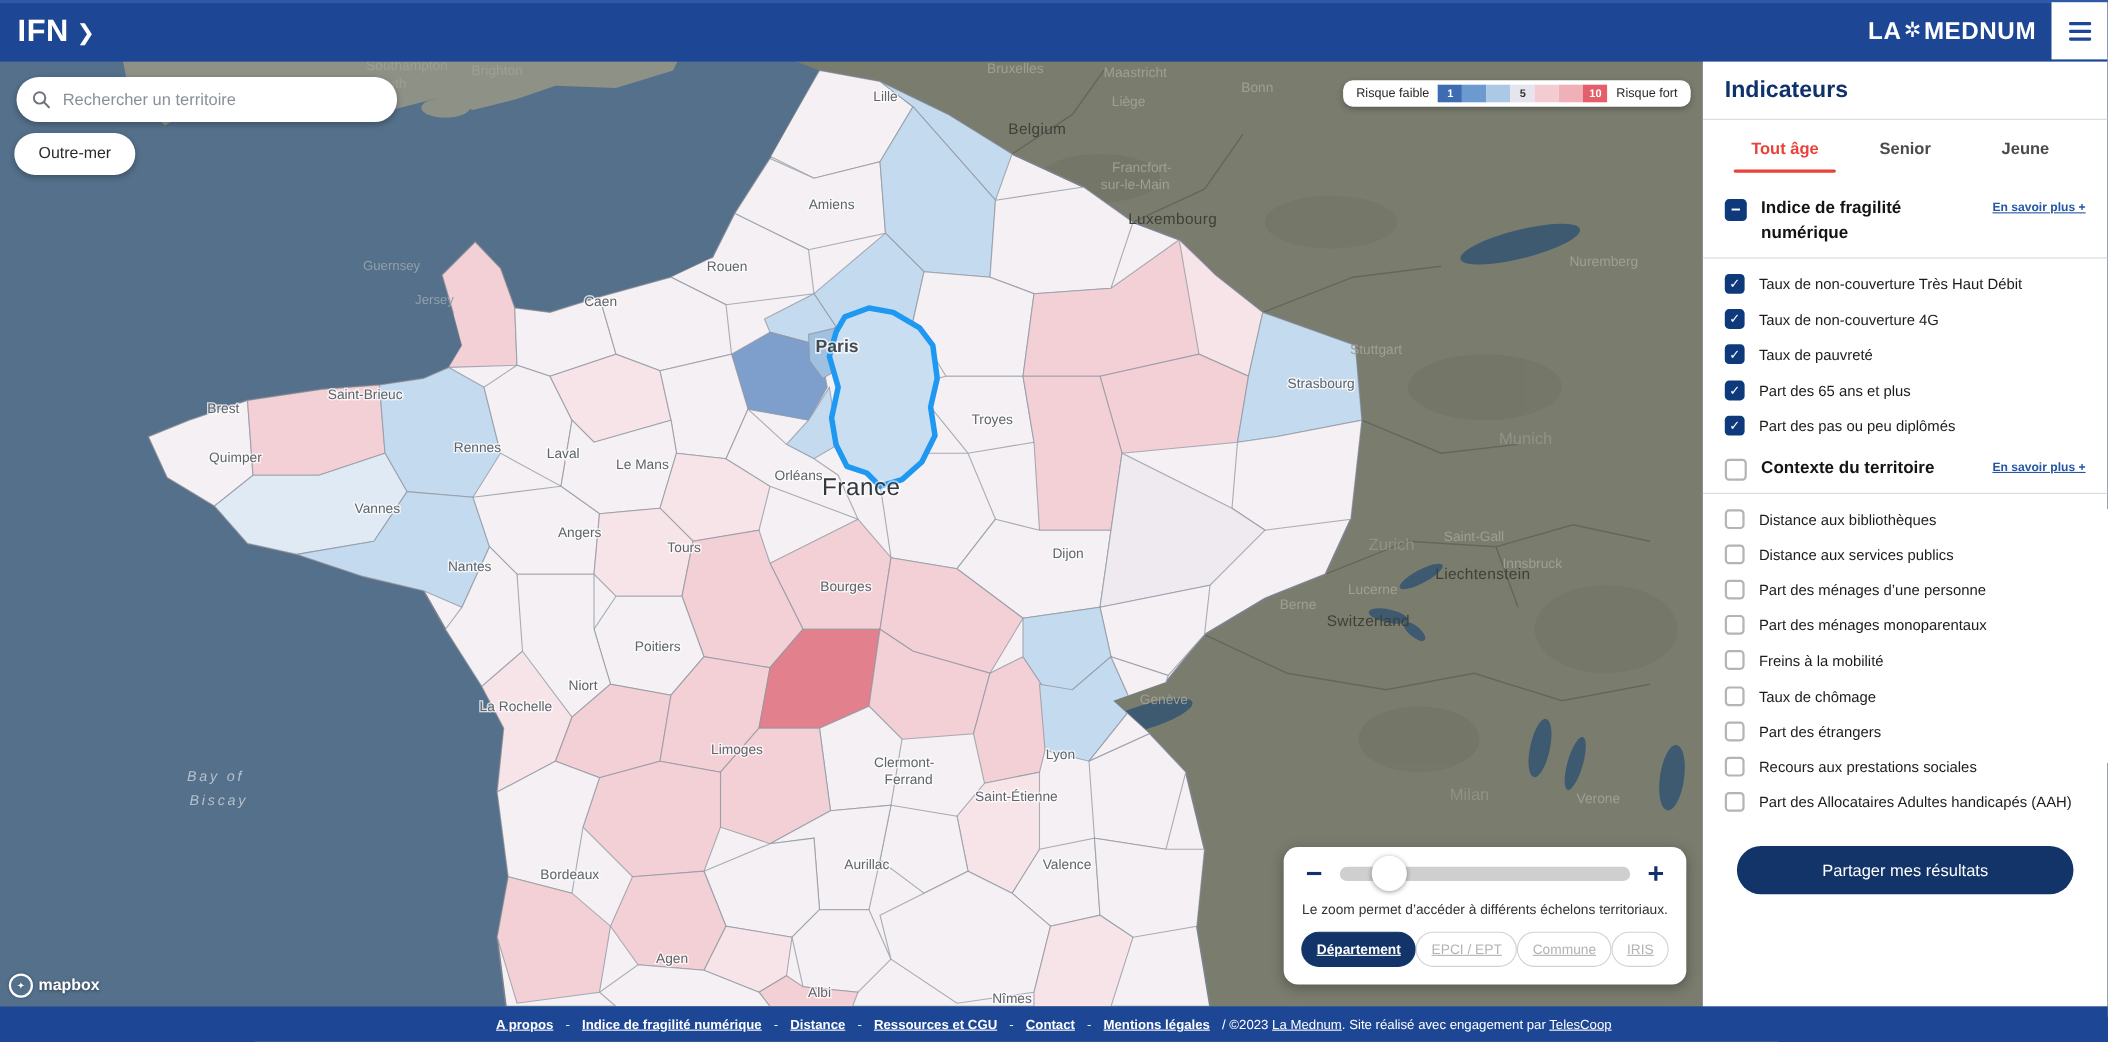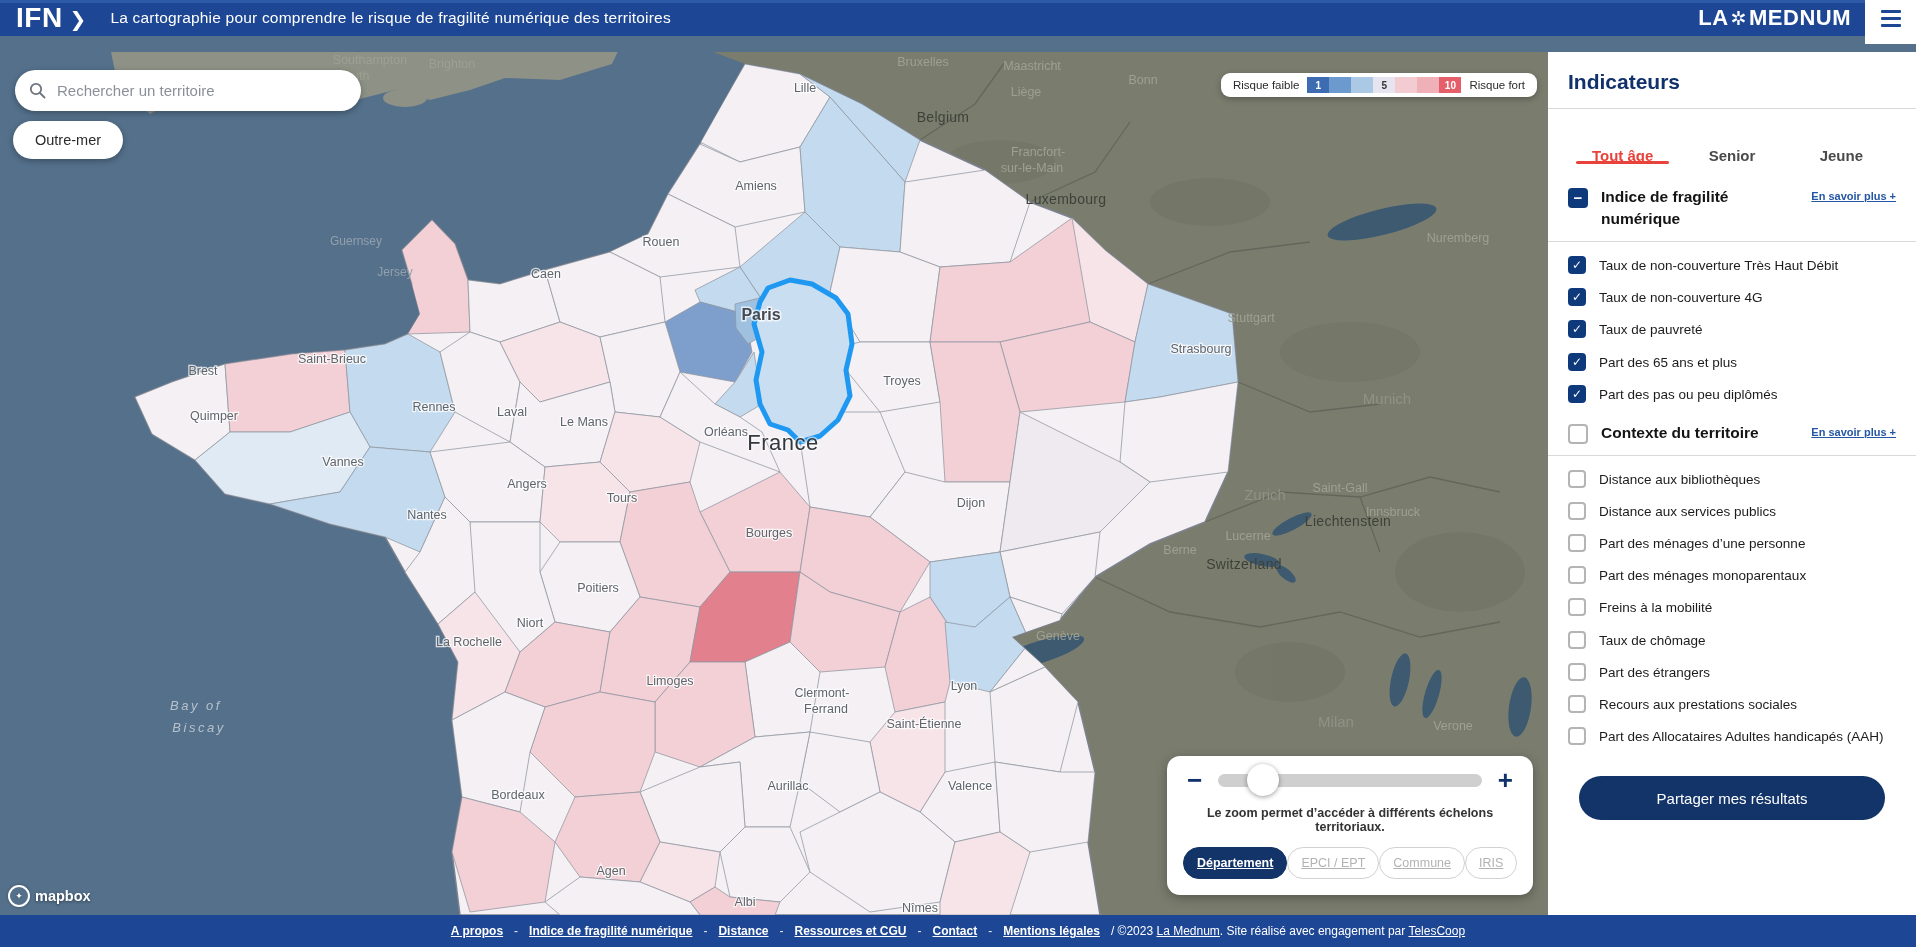--- a/index.html
+++ b/index.html
@@ -1,20 +1,20 @@
 <!DOCTYPE html>
 <html><head>
 <meta charset="utf-8">
 <style>
   html,body{margin:0;padding:0;width:1916px;height:947px;overflow:hidden;
     font-family:"Liberation Sans","DejaVu Sans",sans-serif;background:#54708b;}
   .app{position:relative;width:1916px;height:947px;}
 
   
-  .header{position:absolute;top:0;left:0;width:1916px;height:36px;background:#1d4795;
+  .header{position:absolute;top:0;left:0;width:1916px;height:56px;background:#1d4795;
     display:flex;align-items:center;box-shadow:inset 0 3px 0 #2e59a6;z-index:40;}
   .logo-ifn{display:flex;align-items:center;margin-left:16px;color:#fff;}
   .logo-ifn .ifn{font-size:28px;font-weight:bold;letter-spacing:.5px;}
   .logo-ifn .chev{font-size:20px;font-weight:bold;margin-left:7px;margin-top:2px;}
   .tagline{color:#fff;font-size:15.5px;margin-left:24px;letter-spacing:.2px;}
   .brand{margin-left:auto;display:flex;align-items:center;color:#fff;font-weight:bold;
     font-size:22px;letter-spacing:.5px;margin-right:14px;}
   .brand .star{font-size:19px;margin:0 2px;}
   .burger-box{width:51px;height:52px;background:#fff;display:flex;align-items:center;
     justify-content:center;flex-direction:column;gap:4px;cursor:pointer;}
@@ -56,41 +56,41 @@
     font-size:10px;font-weight:bold;}
   .zoom-card{position:absolute;right:15px;bottom:20px;width:366px;background:#fff;
     border-radius:13px;box-shadow:0 3px 12px rgba(0,0,0,.3);z-index:20;padding:14px 16px 16px;
     box-sizing:border-box;}
   .zoom-row{display:flex;align-items:center;gap:12px;}
   .zbtn{background:none;border:none;color:#10316b;font-size:26px;font-weight:bold;cursor:pointer;
     line-height:20px;padding:0 4px;font-family:"Liberation Sans",sans-serif;}
   .ztrack{flex:1;height:13px;background:#cfcfcf;border-radius:7px;position:relative;cursor:pointer;}
   .zthumb{position:absolute;top:50%;left:17%;transform:translate(-50%,-50%);width:32px;height:32px;
     background:#fff;border-radius:50%;box-shadow:0 1px 5px rgba(0,0,0,.4);cursor:grab;}
-  .zcaption{text-align:center;font-size:12.5px;color:#333;margin:16px 0 13px;font-weight:bold;}
+  .zcaption{text-align:center;font-size:12.5px;color:#333;margin:16px 0 13px;}
   .zlevels{display:flex;justify-content:space-between;align-items:center;}
   .lvl{border-radius:17px;font-size:12.5px;padding:8px 13px;background:#fff;border:1px solid #d2d2d2;
     color:#b3b3b3;cursor:pointer;font-family:"Liberation Sans",sans-serif;white-space:nowrap;text-decoration:underline;}
   .lvl.active{background:#123468;color:#fff;border:1px solid #123468;font-weight:bold;}
   .mapbox-attr{position:absolute;left:8px;bottom:8px;display:flex;align-items:center;gap:5px;
     z-index:20;}
   .mapbox-attr .mb-circle{width:18px;height:18px;border:2px solid #fff;border-radius:50%;
     display:flex;align-items:center;justify-content:center;color:#fff;font-size:9px;
     text-shadow:0 0 2px rgba(0,0,0,.4);box-shadow:0 0 3px rgba(0,0,0,.3);}
   .mapbox-attr .mb-word{color:#fff;font-size:14.5px;font-weight:bold;
     text-shadow:0 1px 3px rgba(0,0,0,.45);}
 
   
   .sidebar{position:absolute;top:52px;right:0;width:368px;height:863px;background:#fff;
     box-sizing:border-box;padding:14px 20px 0;z-index:30;}
   .sb-title{color:#10316b;font-size:21px;font-weight:bold;margin:4px 0 14px;}
   .sb-div{height:1px;background:#d9d9d9;margin:0 -20px;}
   .tabs{display:flex;margin-top:18px;}
   .tab{flex:1;text-align:center;font-size:15px;font-weight:bold;color:#4a4a4a;cursor:pointer;
-    position:relative;margin-top:20px;}
+    padding-bottom:13px;position:relative;}
   .tab.active{color:#e8423a;}
   .tab.active::after{content:"";position:absolute;left:8px;right:8px;bottom:0;height:3px;
     background:#e8423a;border-radius:2px;}
   .sec-head{display:flex;align-items:flex-start;margin-top:22px;margin-bottom:10px;}
   .sec-title{font-size:15.5px;font-weight:bold;color:#141414;line-height:1.45;margin-left:13px;
     max-width:205px;}
   .more-link{margin-left:auto;font-size:11px;font-weight:bold;color:#2456a4;
     text-decoration:underline;white-space:nowrap;padding-top:4px;cursor:pointer;}
   .cb{width:18px;height:18px;border-radius:4px;flex:none;display:flex;align-items:center;
     justify-content:center;cursor:pointer;box-sizing:border-box;}
@@ -120,21 +120,20 @@
 </head>
 <body>
 
 <div class="app">
 
   <div class="header">
     <div class="logo-ifn">
       <span class="ifn">IFN</span>
       <span class="chev">❯</span>
     </div>
-    <div class="tagline">La cartographie pour comprendre le risque de fragilité numérique des territoires</div>
     <div class="brand">
       <span>LA</span>
       <span class="star">✲</span>
       <span>MEDNUM</span>
     </div>
     <div class="burger-box">
       <i></i>
         <i></i>
         <i></i>
     </div>

